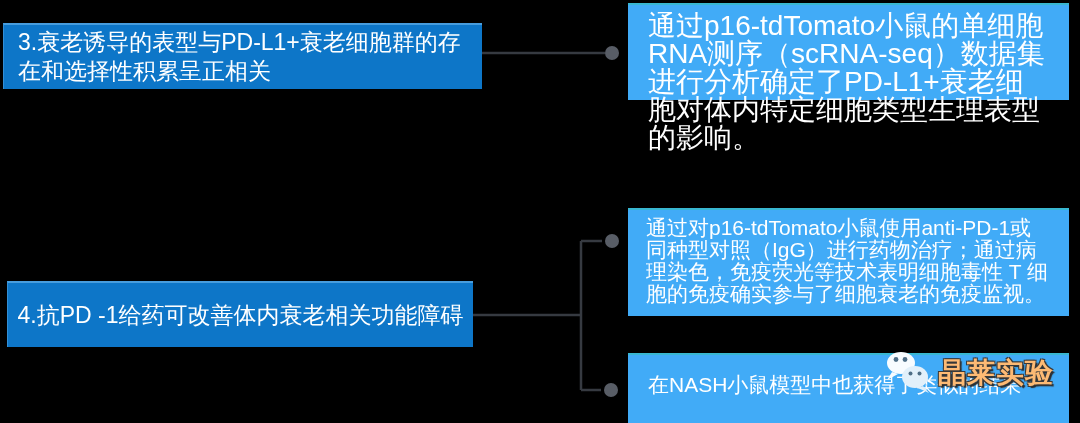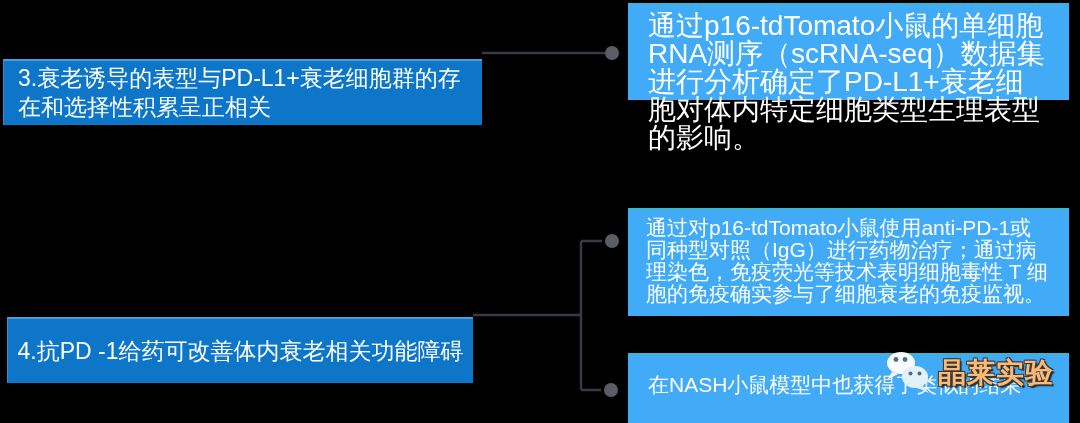--- a/index.html
+++ b/index.html
@@ -14,21 +14,20 @@
   .node{
     position:absolute;
     box-sizing:border-box;
     color:var(--text,#fff);
     z-index:2;
   }
   .node.left{
     background:var(--left-box,#0d76c8);
     border-top:2px solid rgba(120,190,240,.55);
     border-left:1px solid rgba(120,190,240,.35);
-    margin-top:36px;
   }
   .node.right{
     background:var(--right-box,#41abf7);
     border-top:2px solid rgba(47,195,171,.5);
   }
   #left-node-3{
     left:3px;top:23px;width:479px;height:66px;
     font-size:23px;line-height:29px;
     padding:3px 14px;
   }

